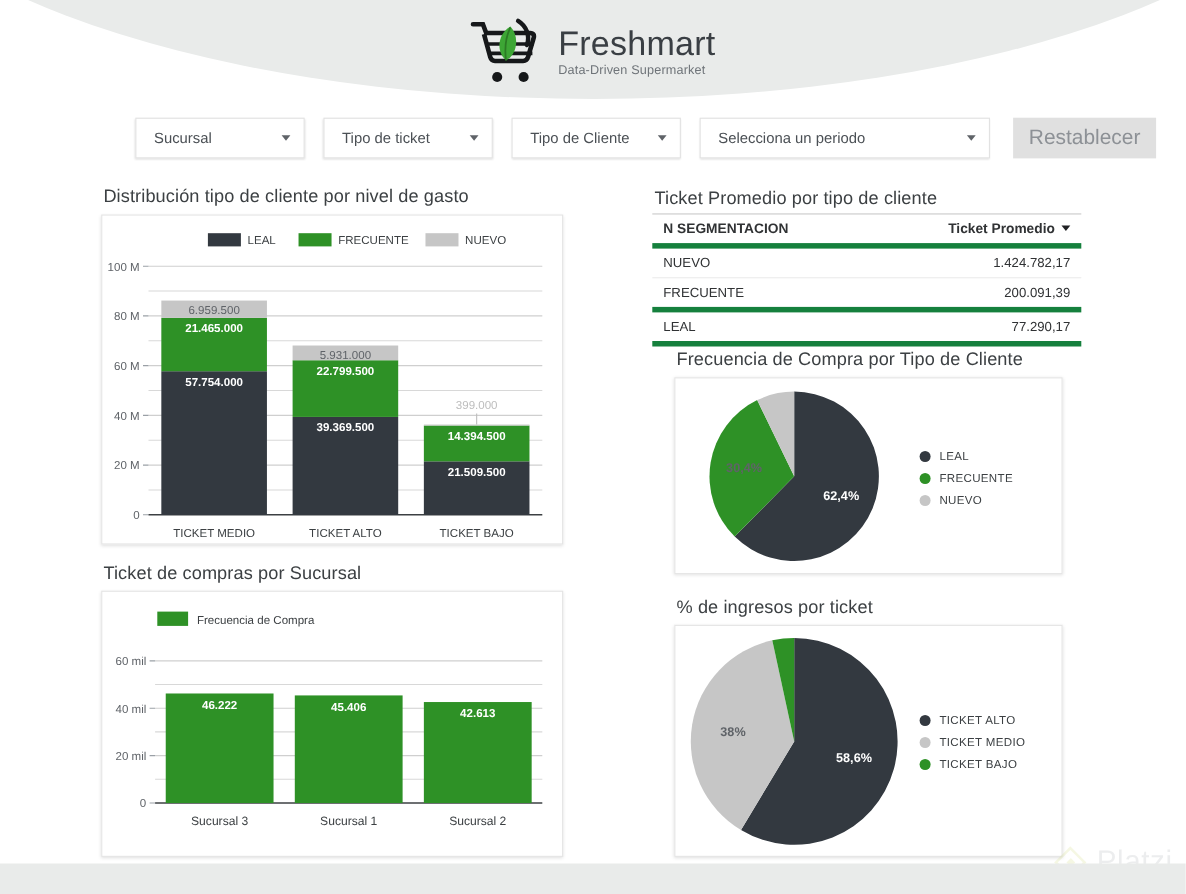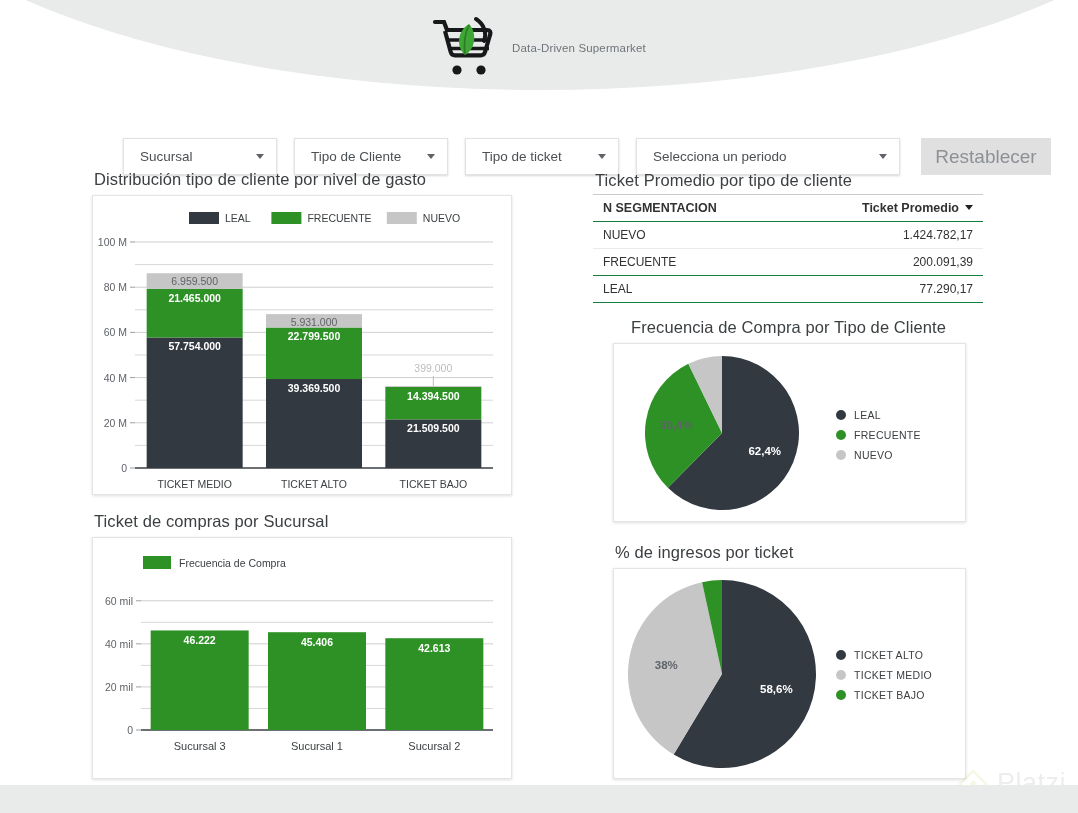--- a/index.html
+++ b/index.html
@@ -32,21 +32,21 @@
     font-size:31px; color:#3a3f44; letter-spacing:.2px; line-height:1.05;
     font-family:"Liberation Sans", sans-serif;
   }
   .brand-tag {
     font-size:11.5px; color:#6f7479; letter-spacing:.15px; margin-top:2px;
   }
 
   
   .filters {
     position:absolute; left:123px; top:107px;
-    display:flex; align-items:center; gap:0;margin-top:31px;
+    display:flex; align-items:center; gap:0;
   }
   .filter {
     height:37px; background:#fff; border:1px solid #e2e2e2;
     box-shadow:0 1px 2px rgba(0,0,0,.16);
     display:flex; align-items:center; justify-content:space-between;
     padding:0 12px 0 16px; margin-right:17px;
     font-size:13.5px; color:#4b5055; cursor:pointer;
   }
   .f1 { width:154px; } .f2 { width:154px; } .f3 { width:154px; } .f4 { width:264px; }
   .filter .caret {
@@ -73,21 +73,21 @@
   }
 
   
   .chart-svg { display:block; }
 
   
   .tbl { position:absolute; left:593px; top:194px; width:390px; }
   .tbl table { width:100%; border-collapse:collapse; background:#fff; }
   .tbl th, .tbl td {
     font-size:12px; color:#303234; padding:6px 10px;
-    text-align:left; border-bottom:1px solid #15803d; border-top:1px solid #dadada;
+    text-align:left; border-bottom:5px solid #15803d; border-top:1px solid #dadada;
   }
   .tbl th { font-weight:bold; font-size:12.5px; border-top:1px solid #c9c9c9;}
   .tbl td.num, .tbl th.num { text-align:right; }
   .tbl tr.r0 td { border-bottom:1px solid #ebebeb; }
   .sort-caret {
     display:inline-block; width:0;height:0;
     border-left:4px solid transparent;border-right:4px solid transparent;
     border-top:5px solid #202124; margin-left:6px; vertical-align:2px;
   }
 
@@ -125,36 +125,37 @@
           <path d="M16.5 25 h41.5" stroke="#16181a" stroke-width="3.4"></path>
           <path d="M19 33.5 h38" stroke="#16181a" stroke-width="3.4"></path>
           <path d="M44 4 c8 5 11 14 8 22" stroke="#16181a" stroke-width="4" fill="none" stroke-linecap="round"></path>
           <circle cx="25" cy="55" r="4.6" fill="#16181a"></circle>
           <circle cx="49" cy="55" r="4.6" fill="#16181a"></circle>
           <path d="M37 9 C25 16 24 32 33 40 C44 34 45 17 37 9 Z" fill="#3da635"></path>
           <path d="M37 10 C32 20 32 32 33 40" stroke="#2b7a24" stroke-width="1.6" fill="none"></path>
         </svg>
       </div>
       <div class="brand-text">
+        <div class="brand-name">Freshmart</div>
         <div class="brand-tag">Data-Driven Supermarket</div>
       </div>
     </div>
   </div>
 
   <div class="filters">
     <div class="filter f1">
       <span>Sucursal</span>
       <span class="caret"></span>
     </div>
+    <div class="filter f3">
+      <span>Tipo de ticket</span>
+      <span class="caret"></span>
+    </div>
     <div class="filter f2">
       <span>Tipo de Cliente</span>
-      <span class="caret"></span>
-    </div>
-    <div class="filter f3">
-      <span>Tipo de ticket</span>
       <span class="caret"></span>
     </div>
     <div class="filter f4">
       <span>Selecciona un periodo</span>
       <span class="caret"></span>
     </div>
     <button class="reset-btn">Restablecer</button>
   </div>
 
   <div class="sec-title" style="left:94px; top:170px;">Distribución tipo de cliente por nivel de gasto</div>
@@ -265,21 +266,21 @@
             <td class="num">200.091,39</td>
           </tr>
           <tr>
             <td>LEAL</td>
             <td class="num">77.290,17</td>
           </tr>
         </tbody>
     </table>
   </div>
 
-  <div class="sec-title" style="left:615px; top:318px;margin-left:16px;">Frecuencia de Compra por Tipo de Cliente</div>
+  <div class="sec-title" style="left:615px; top:318px;">Frecuencia de Compra por Tipo de Cliente</div>
   <div class="card" style="left:613px; top:343px; width:353px; height:179px;">
     <svg class="chart-svg" id="svg-pie1" width="351" height="177">
         <path d="M 108 89 L 108 12 A 77 77 0 1 1 53.89595232548862 143.78824714511498 Z" fill="#333940"></path>
         <text x="150.73856695575196" y="110.5457942131072" font-family="&quot;Liberation Sans&quot;, sans-serif" font-size="11.5" fill="#ffffff" text-anchor="middle" font-weight="bold">62,4%</text>
         <path d="M 108 89 L 53.89595232548862 143.78824714511498 A 77 77 0 0 1 74.34208596787813 19.74579562938945 Z" fill="#2e9126"></path>
         <text x="62.415109377596494" y="85.4861629679964" font-family="&quot;Liberation Sans&quot;, sans-serif" font-size="11.5" fill="#5f6368" text-anchor="middle" font-weight="bold">30,4%</text>
         <path d="M 108 89 L 74.34208596787813 19.74579562938945 A 77 77 0 0 1 107.99999999999999 12 Z" fill="#c6c6c6"></path>
       </svg>
   </div>
   <div class="pie-legend" style="left:836px; top:409px;" id="legend-pie1">

